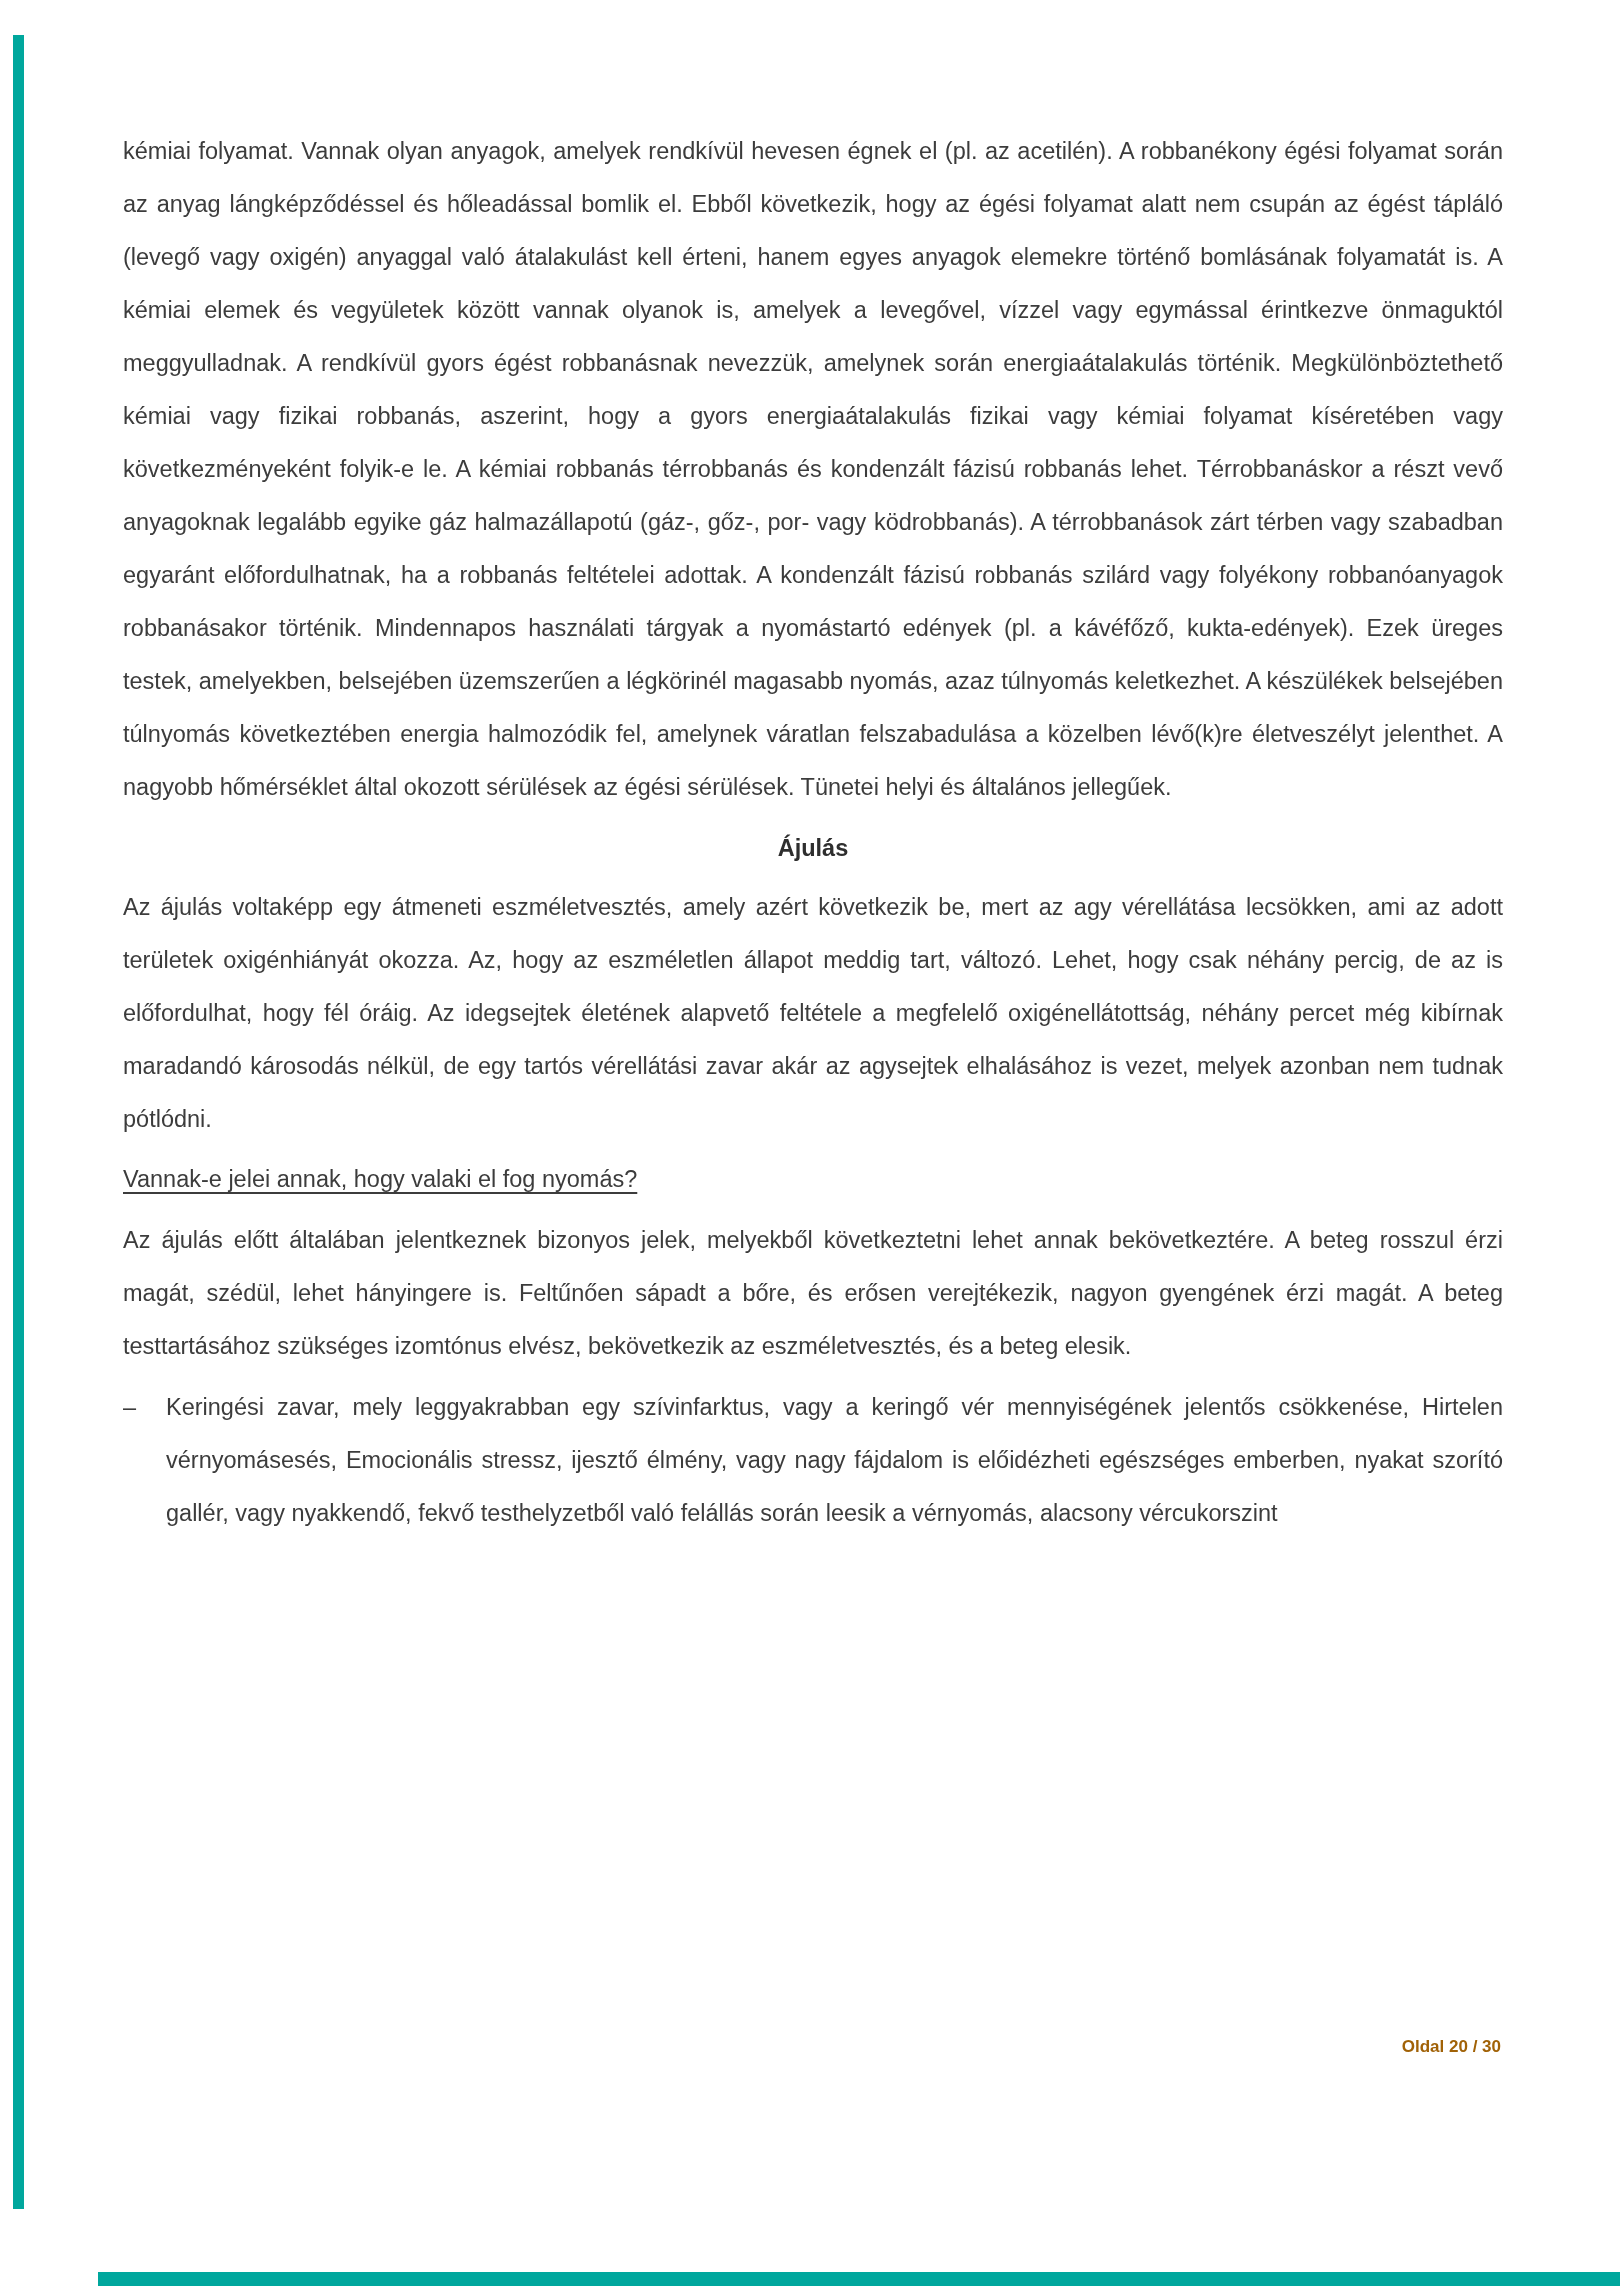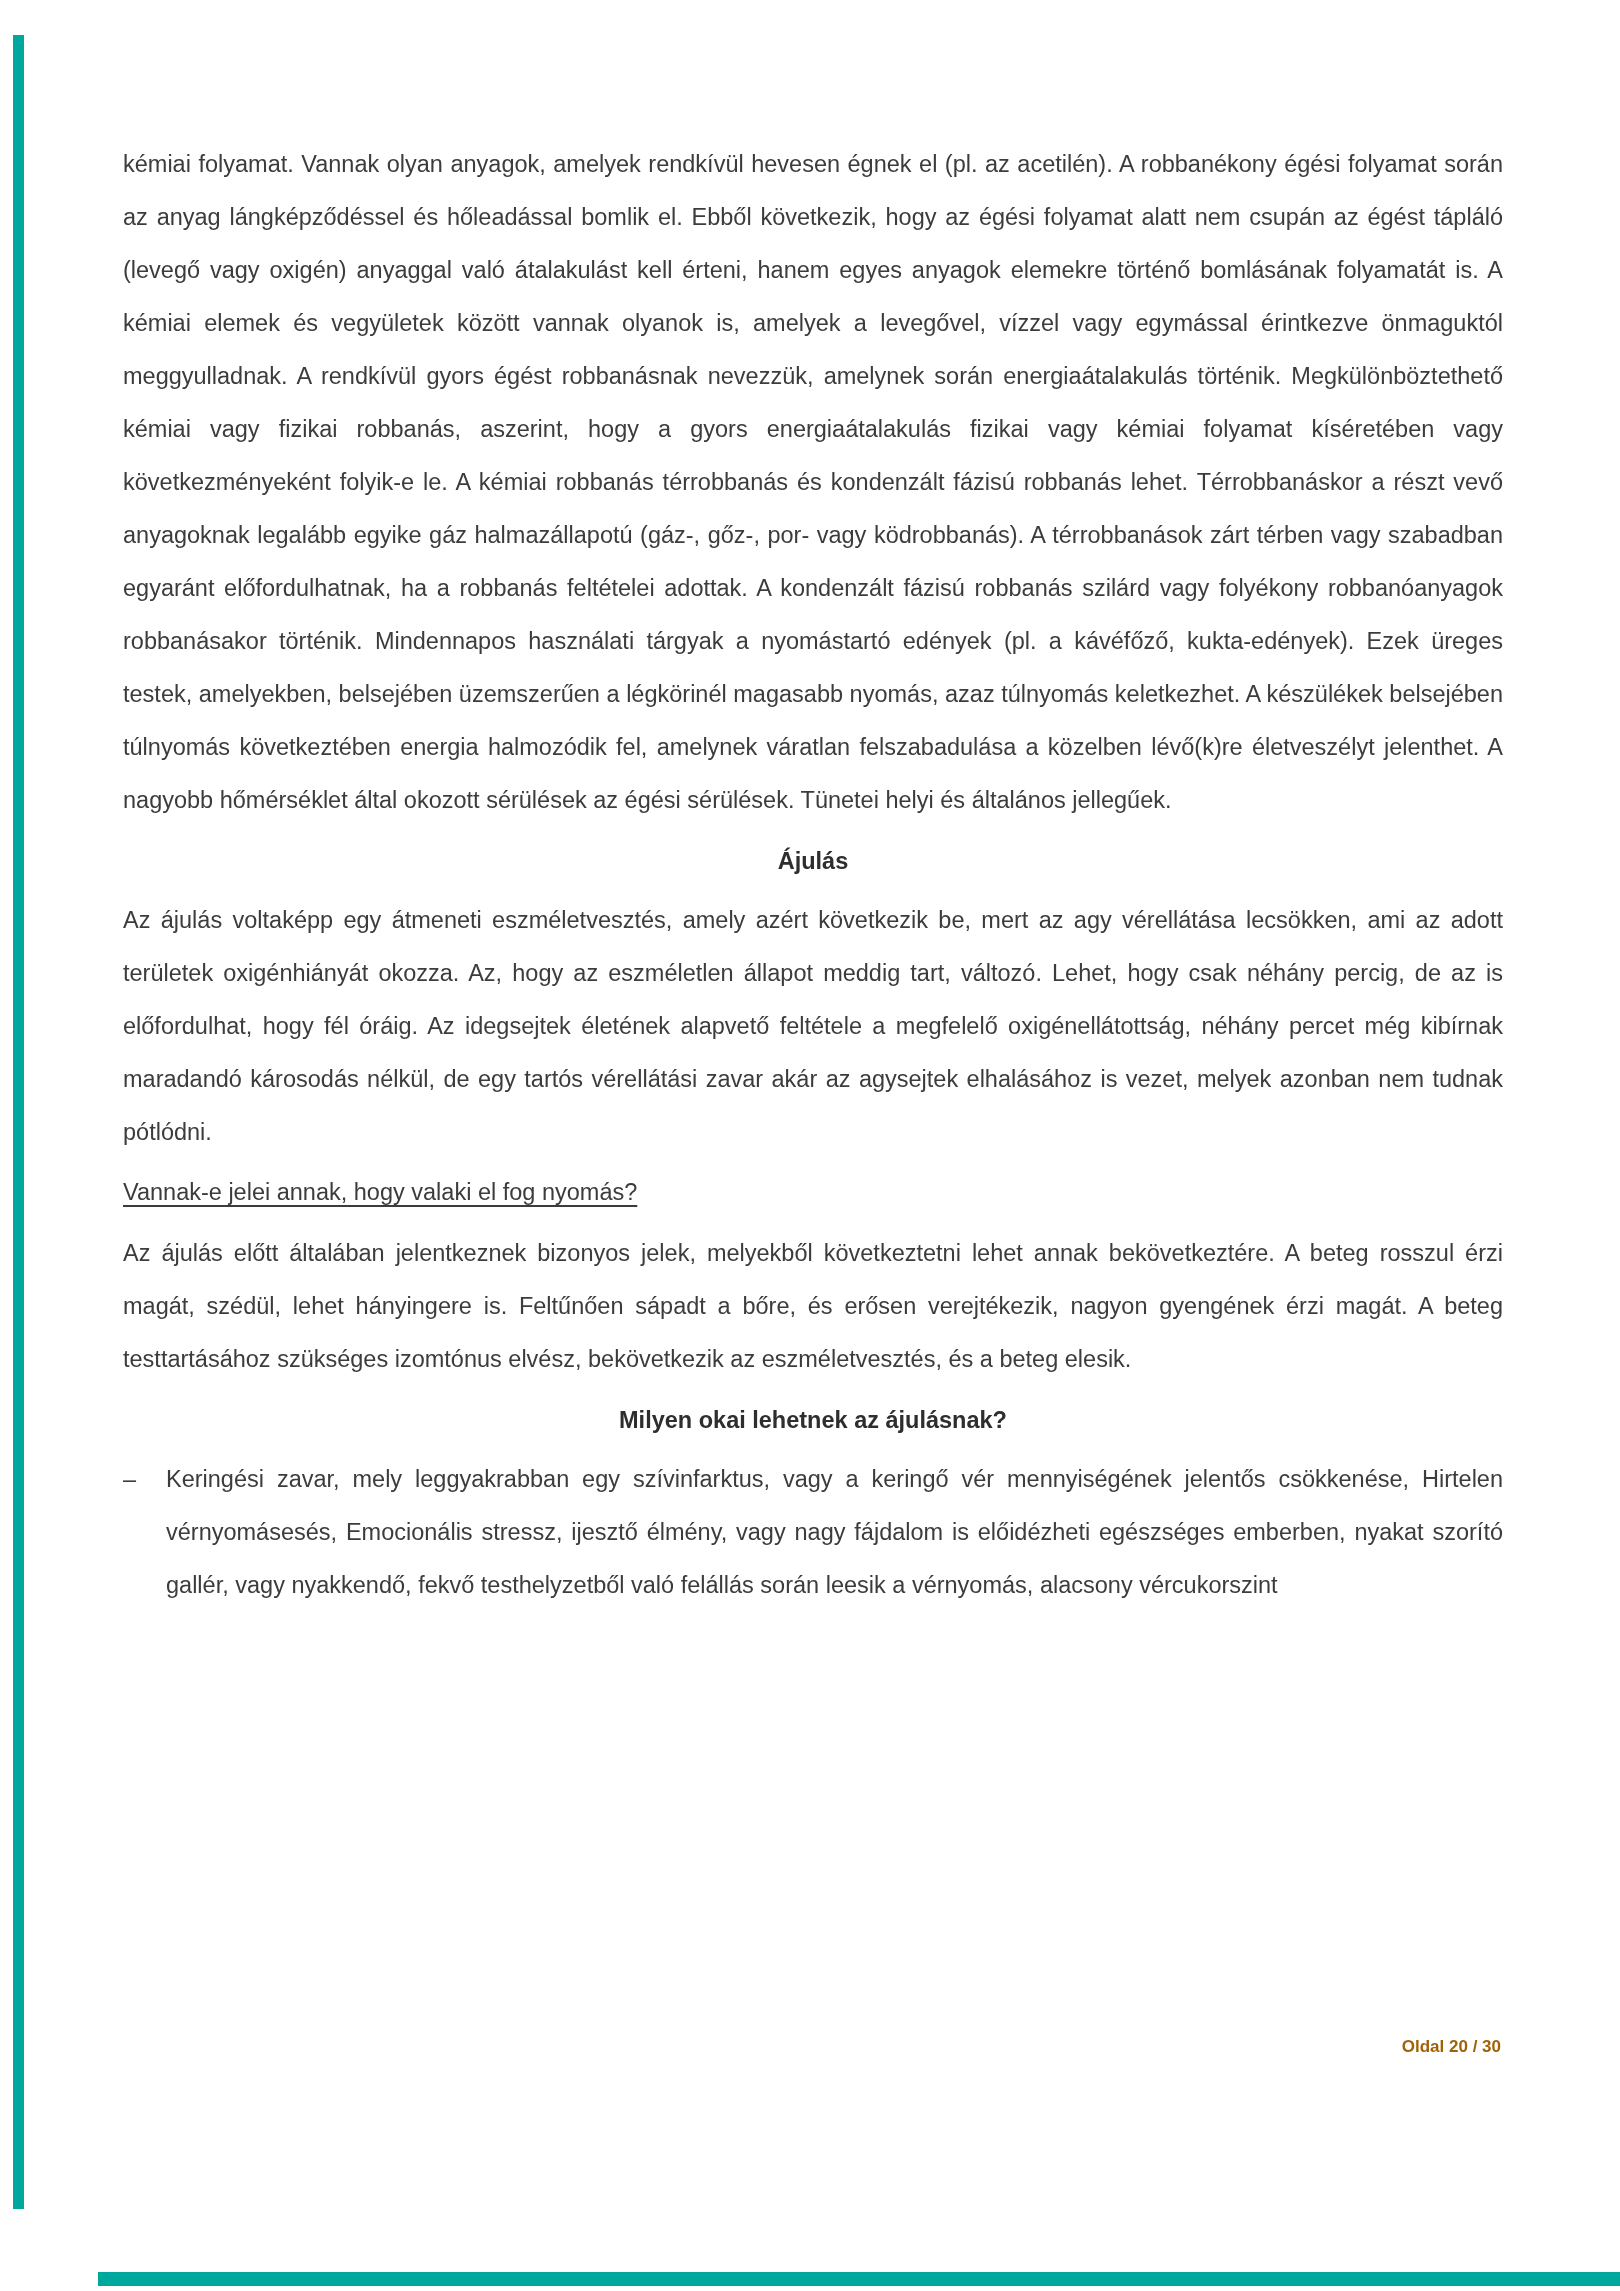--- a/index.html
+++ b/index.html
@@ -28,21 +28,21 @@
     position: absolute;
     left: 98px;
     right: 0;
     bottom: 5.9px;
     height: 13.7px;
     background: #00a79d;
   }
   .content {
     position: absolute;
     left: 123px;
-    top: 138px;
+    top: 125px;
     width: 1380px;
     color: #3c3c3c;
     font-size: 23.5px;
     line-height: 53px;
     text-align: justify;
   }
   .content p.body-para {
     margin: 0 0 7.8px 0;
   }
   .content h3.section-heading {
@@ -92,21 +92,20 @@
     <p class="body-para">kémiai folyamat. Vannak olyan anyagok, amelyek rendkívül hevesen égnek el (pl. az acetilén). A robbanékony égési folyamat során az anyag lángképződéssel és hőleadással bomlik el. Ebből következik, hogy az égési folyamat alatt nem csupán az égést tápláló (levegő vagy oxigén) anyaggal való átalakulást kell érteni, hanem egyes anyagok elemekre történő bomlásának folyamatát is. A kémiai elemek és vegyületek között vannak olyanok is, amelyek a levegővel, vízzel vagy egymással érintkezve önmaguktól meggyulladnak. A rendkívül gyors égést robbanásnak nevezzük, amelynek során energiaátalakulás történik. Megkülönböztethető kémiai vagy fizikai robbanás, aszerint, hogy a gyors energiaátalakulás fizikai vagy kémiai folyamat kíséretében vagy következményeként folyik-e le. A kémiai robbanás térrobbanás és kondenzált fázisú robbanás lehet. Térrobbanáskor a részt vevő anyagoknak legalább egyike gáz halmazállapotú (gáz-, gőz-, por- vagy ködrobbanás).  A térrobbanások zárt térben vagy szabadban egyaránt előfordulhatnak, ha a robbanás feltételei adottak.  A kondenzált fázisú robbanás szilárd vagy folyékony robbanóanyagok robbanásakor történik. Mindennapos használati tárgyak a nyomástartó edények (pl. a kávéfőző, kukta-edények). Ezek üreges testek, amelyekben, belsejében üzemszerűen a légkörinél magasabb nyomás, azaz túlnyomás keletkezhet. A készülékek belsejében túlnyomás következtében energia halmozódik fel, amelynek váratlan felszabadulása a közelben lévő(k)re életveszélyt jelenthet. A nagyobb hőmérséklet által okozott sérülések az égési sérülések. Tünetei helyi és általános jellegűek.</p>
 
     <h3 class="section-heading">Ájulás</h3>
 
     <p class="body-para">Az ájulás voltaképp egy átmeneti eszméletvesztés, amely azért következik be, mert az agy vérellátása lecsökken, ami az adott területek oxigénhiányát okozza. Az, hogy az eszméletlen állapot meddig tart, változó. Lehet, hogy csak néhány percig, de az is előfordulhat, hogy fél óráig. Az idegsejtek életének alapvető feltétele a megfelelő oxigénellátottság, néhány percet még kibírnak maradandó károsodás nélkül, de egy tartós vérellátási zavar akár az agysejtek elhalásához is vezet, melyek azonban nem tudnak pótlódni.</p>
 
     <p class="body-para question-heading">Vannak-e jelei annak, hogy valaki el fog nyomás?</p>
 
     <p class="body-para">Az ájulás előtt általában jelentkeznek bizonyos jelek, melyekből következtetni lehet annak bekövetkeztére. A beteg rosszul érzi magát, szédül, lehet hányingere is. Feltűnően sápadt a bőre, és erősen verejtékezik, nagyon gyengének érzi magát. A beteg testtartásához szükséges izomtónus elvész, bekövetkezik az eszméletvesztés, és a beteg elesik.</p>
 
-    <h3 class="section-heading">Milyen okai lehetnek az ájulásnak?</h3>
 
     <div class="bullet-item">
       <span class="bullet-marker">–</span>
       <span class="bullet-text">Keringési zavar, mely leggyakrabban egy szívinfarktus, vagy a keringő vér mennyiségének jelentős csökkenése, Hirtelen vérnyomásesés, Emocionális stressz, ijesztő élmény, vagy nagy fájdalom is előidézheti egészséges emberben, nyakat szorító gallér, vagy nyakkendő, fekvő testhelyzetből való felállás során leesik a vérnyomás, alacsony vércukorszint</span>
     </div>
 
 
 
   </div>
 

